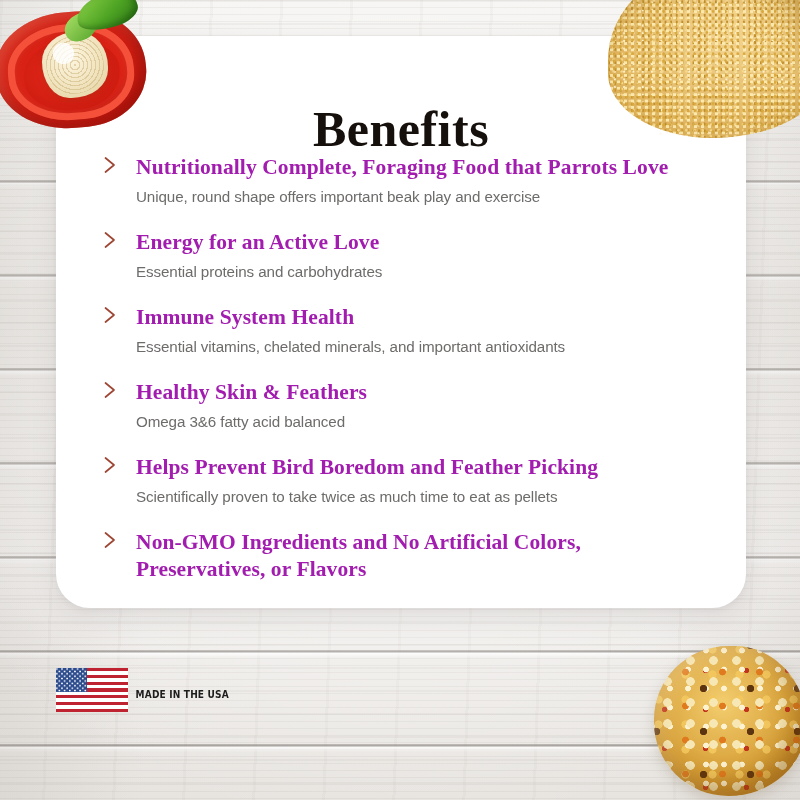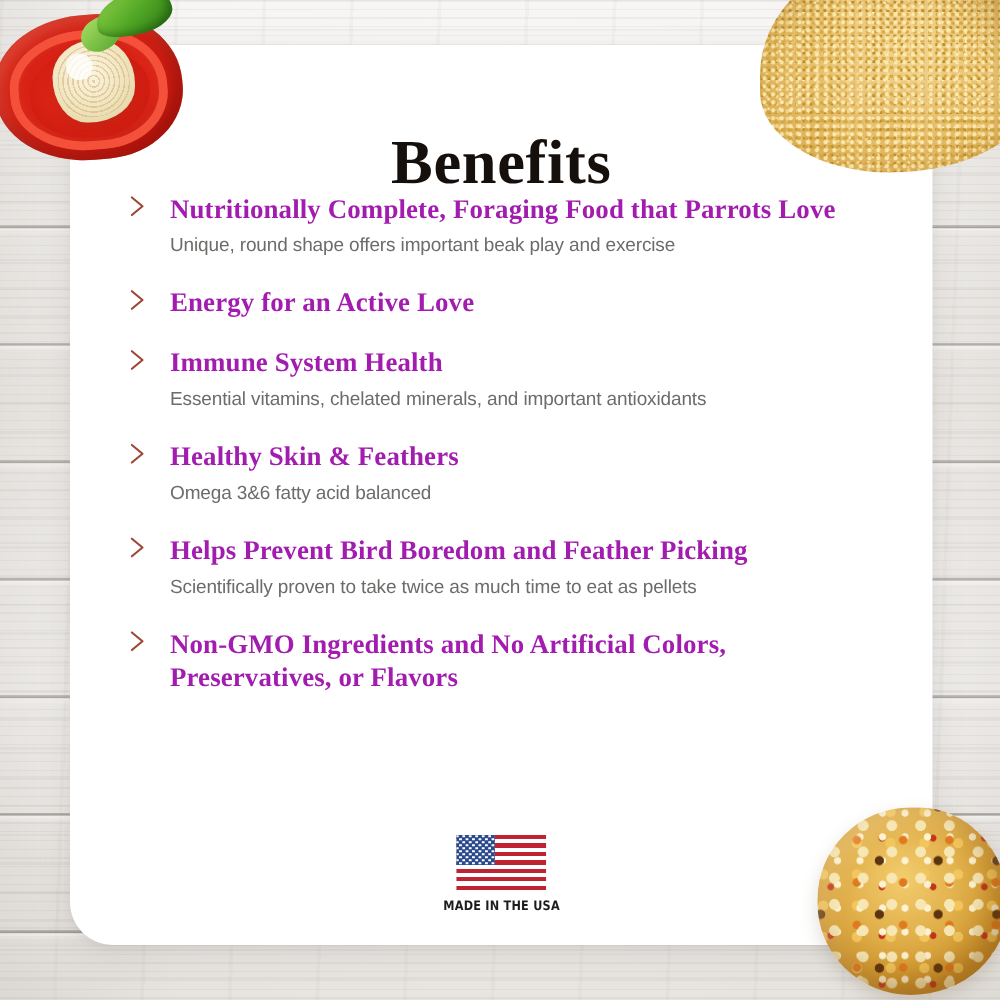--- a/index.html
+++ b/index.html
@@ -70,21 +70,21 @@
       radial-gradient(ellipse 95% 85% at 50% 45%, rgba(255,255,255,0.55) 0%, rgba(255,255,255,0) 70%),
       linear-gradient(to right, rgba(180,174,168,0.22), rgba(255,255,255,0) 18%, rgba(255,255,255,0) 82%, rgba(180,174,168,0.18));
   }
 
   
   .card {
     position: absolute;
     left: 56px;
     top: 36px;
     width: 690px;
-    height: 720px;
+    height: 572px;
     background: #ffffff;
     border-radius: 34px;
     box-shadow: 0 10px 26px rgba(110,104,98,0.13), 0 2px 6px rgba(110,104,98,0.08);
   }
 
   
   .title {
     position: absolute;
     left: 0;
     right: 0;
@@ -136,21 +136,21 @@
   }
   .benefit.no-sub { margin-bottom: 16px; }
 
   
   .badge {
     position: absolute;
     left: 0;
     right: 0;
     top: 632px;
     display: flex;
-    flex-direction: column;
+    flex-direction: row;
     align-items: center;
   }
   .flag {
     position: relative;
     width: 72px;
     height: 44px;
     background: #ffffff;
     overflow: hidden;
   }
   .stripes {
@@ -331,20 +331,21 @@
         <div class="b-sub">Unique, round shape offers important beak play and exercise</div>
       </div>
 
       <div class="benefit">
         <span class="chev">
           <svg viewBox="0 0 16 18" width="16" height="18" aria-hidden="true">
             <path d="M3.5 2 L12 9 L3.5 16" fill="none" stroke="currentColor" stroke-width="1.7" stroke-linecap="round" stroke-linejoin="round"></path>
           </svg>
         </span>
         <div class="b-head">Energy for an Active Love</div>
+        <div class="b-sub">Essential proteins and carbohydrates</div>
       </div>
 
       <div class="benefit">
         <span class="chev">
           <svg viewBox="0 0 16 18" width="16" height="18" aria-hidden="true">
             <path d="M3.5 2 L12 9 L3.5 16" fill="none" stroke="currentColor" stroke-width="1.7" stroke-linecap="round" stroke-linejoin="round"></path>
           </svg>
         </span>
         <div class="b-head">Immune System Health</div>
         <div class="b-sub">Essential vitamins, chelated minerals, and important antioxidants</div>

